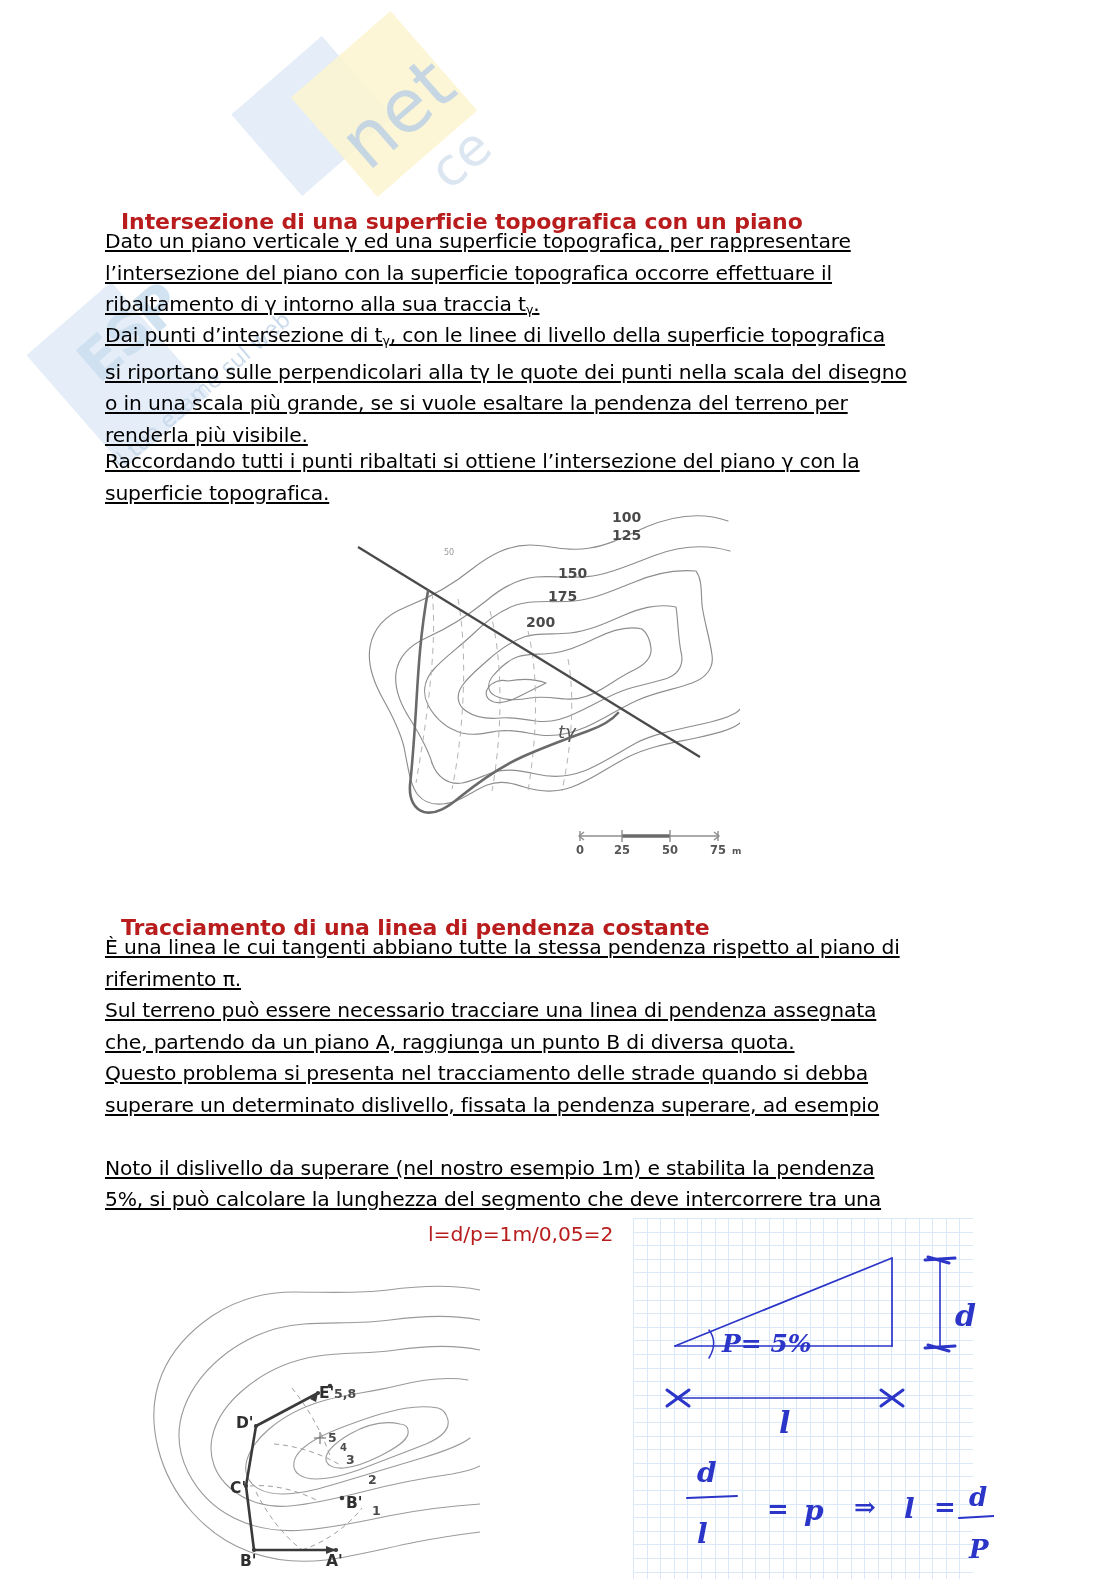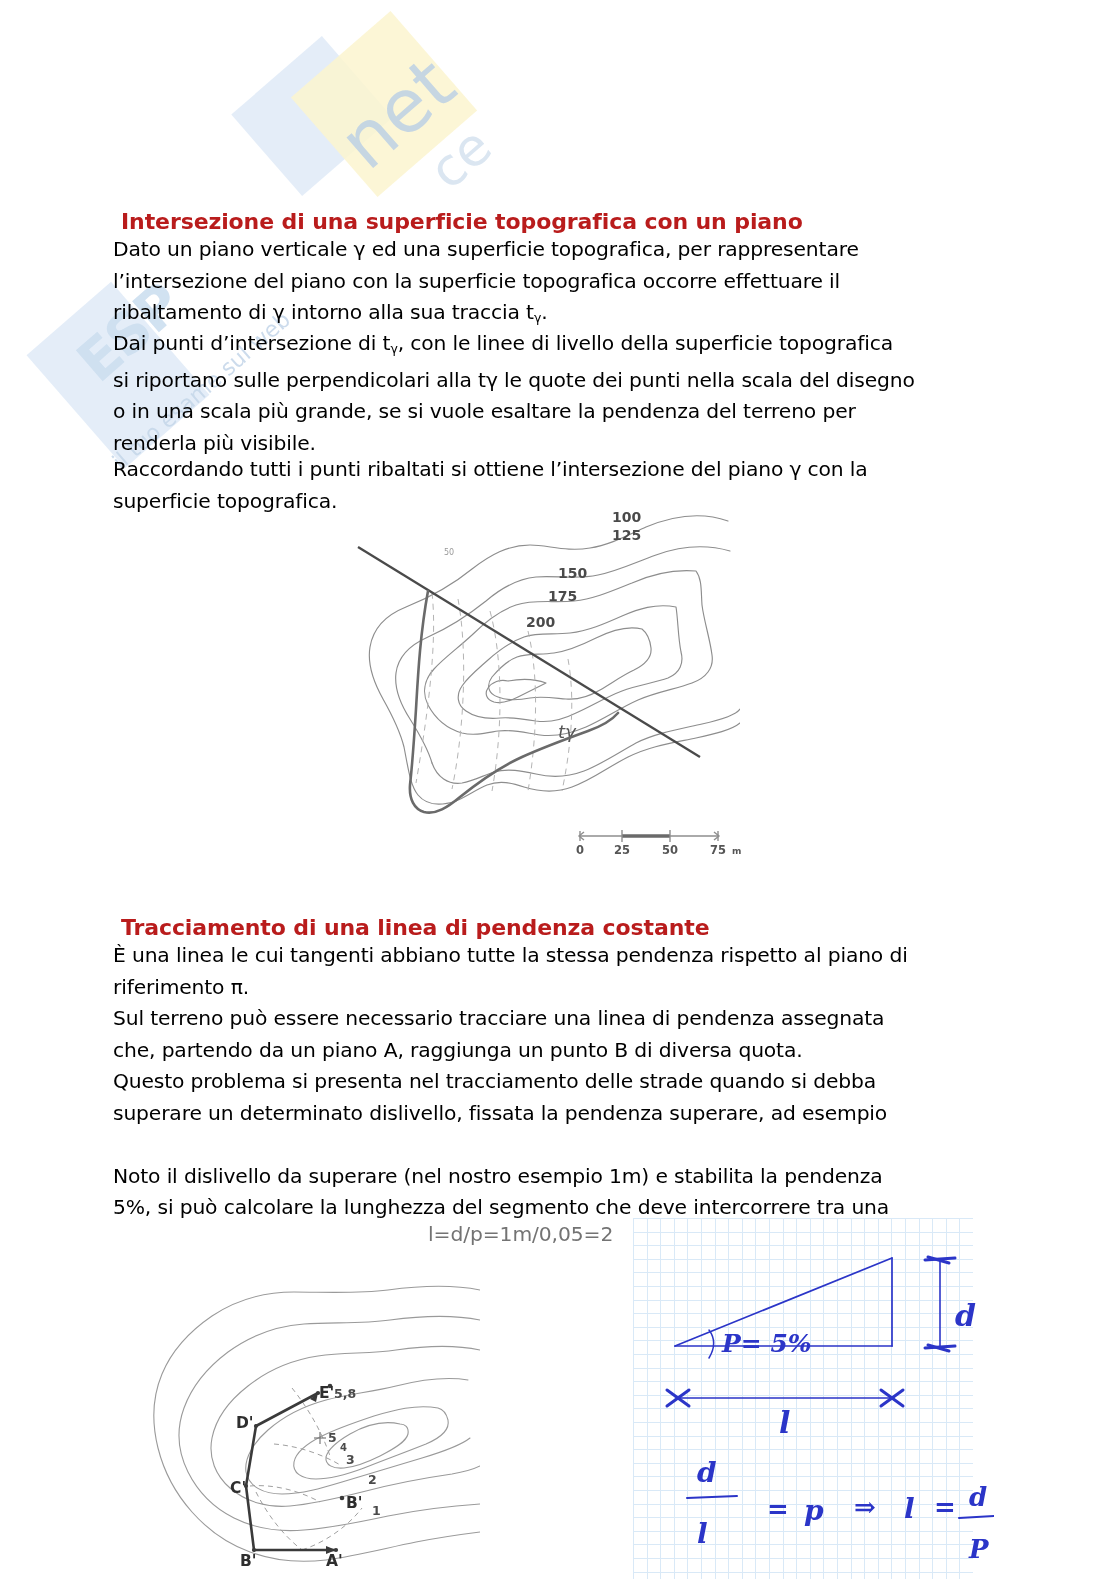--- a/index.html
+++ b/index.html
@@ -87,33 +87,34 @@
     margin: 16px;
     font-size: 22px;
     font-weight: bold;
     color: #b91c1c;
     letter-spacing: -0.1px;
     white-space: nowrap;
     font-family: "DejaVu Sans", sans-serif;
   }
   p.body {
     position: absolute;
-    margin: 8px;
+    margin: 0;
     font-size: 20.3px;
     line-height: 31.5px;
     color: #000;
     font-family: "DejaVu Sans", sans-serif;
     letter-spacing: -0.15px;
+    text-decoration: underline;
   }
   sub.gm { font-size: 12.5px; vertical-align: -0.25em; }
 
   .formula {
     position: absolute;
     font-size: 20.3px;
-    color: #737373;
+    color: #b91c1c;
     font-family: "DejaVu Sans", sans-serif;
     white-space: nowrap;
     letter-spacing: -0.1px;
   }
 
   
   .fig { position: absolute; }
   .fig svg { display: block; }
 
   

